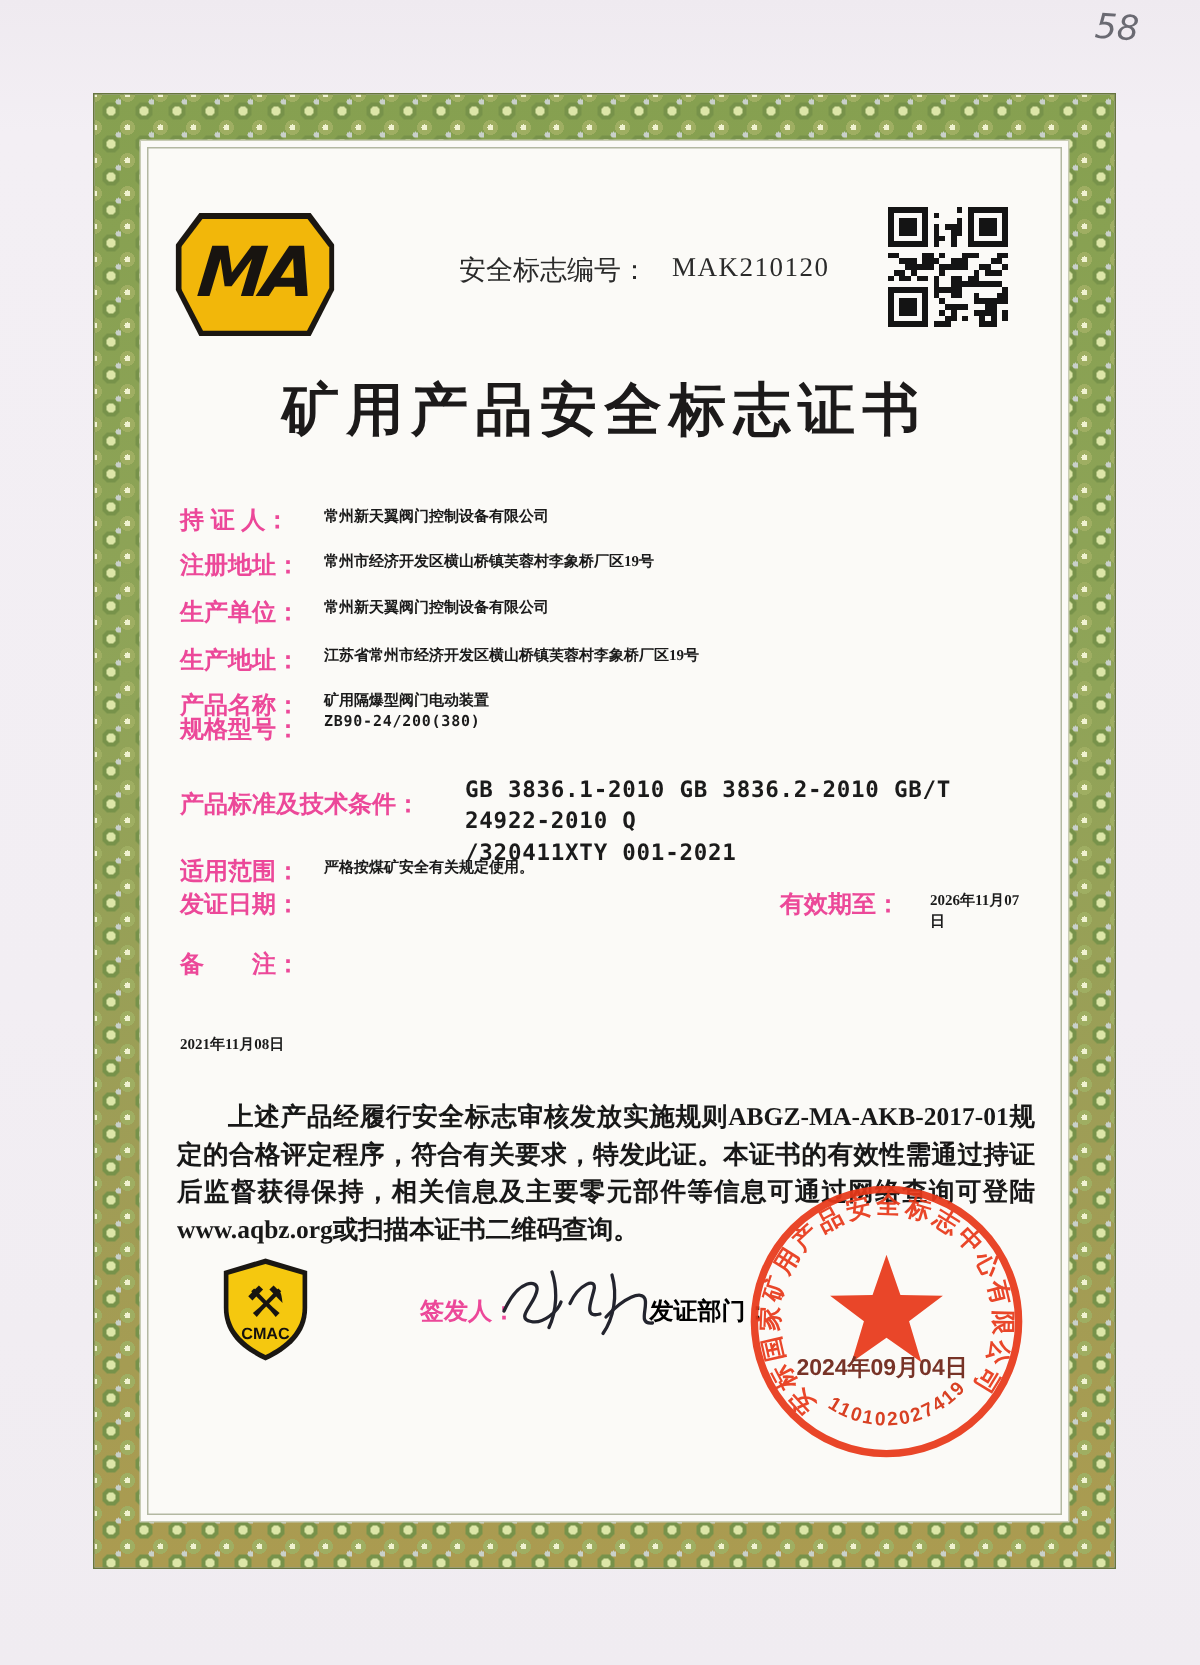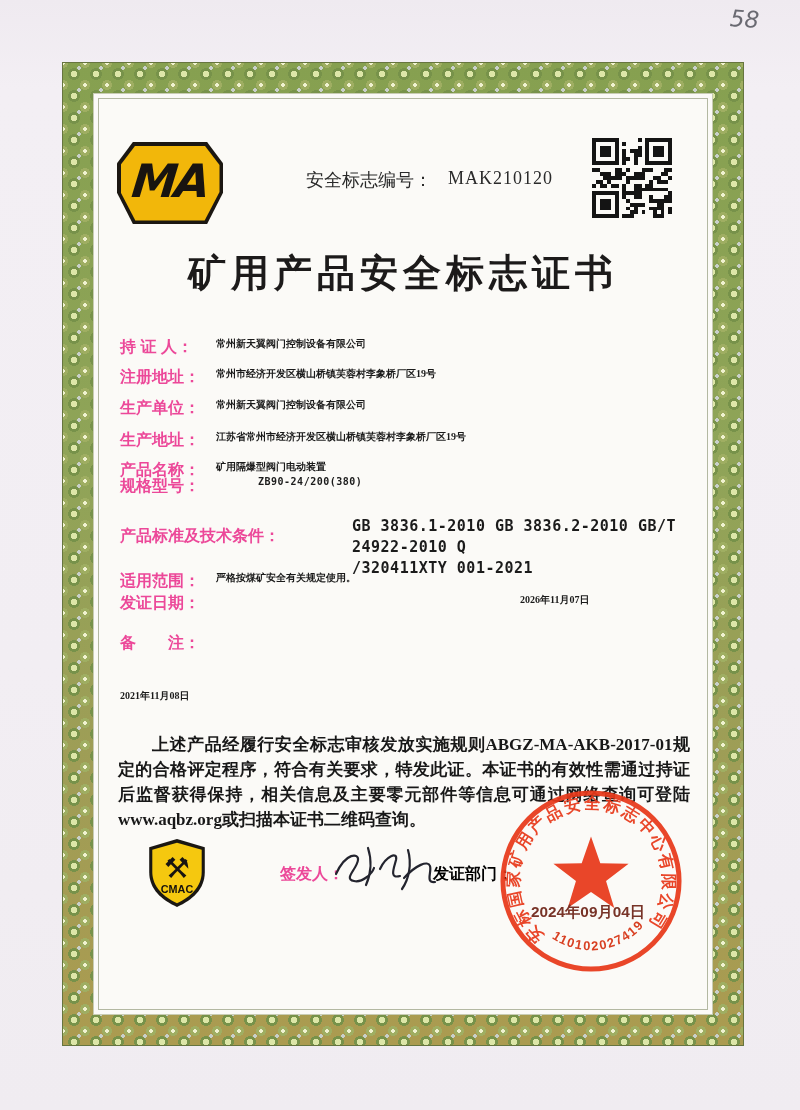--- a/index.html
+++ b/index.html
@@ -62,21 +62,21 @@
   .row { position:absolute; left:120px; display:flex; align-items:flex-start; }
   .lbl {
     flex:0 0 96px; font-weight:bold; font-size:16px; color:#ec4899;
     white-space:nowrap; font-family:"Liberation Sans", sans-serif;
   }
   .lbl.wide { flex:0 0 190px; }
   .val {
     font-weight:bold; font-size:10px; color:#1b1b1b;
     font-family:"Liberation Serif", serif; white-space:pre-line;
   }
-  .val.mono-ish { letter-spacing:0.5px;margin-left:42px; }
+  .val.mono-ish { letter-spacing:0.5px; }
   .pair2 { position:absolute; left:400px; top:0; display:flex; }
   .pair2 .lbl { flex:0 0 100px; }
   
   .statement {
     position:absolute; left:118px; top:732px; width:572px;
     font-size:17px; font-weight:bold; line-height:25px; color:#181818;
     text-align:justify; text-indent:2em; font-family:"Liberation Serif", serif;
   }
   
   .cmac-badge { position:absolute; left:146px; top:838px; }
@@ -272,20 +272,21 @@
 /320411XTY 001-2021</span>
 </div>
 <div class="row" style="top:559px;margin-top:12px;">
   <span class="lbl">适用范围：</span>
   <span class="val">严格按煤矿安全有关规定使用。</span>
 </div>
 <div class="row" style="top:593px; width:560px;flex-direction:column;">
   <span class="lbl">发证日期：</span>
   <span class="val">2021年11月08日</span>
   <span class="pair2">
+    <span class="lbl">有效期至：</span>
     <span class="val">2026年11月07日</span>
   </span>
 </div>
 <div class="row" style="top:633px;">
   <span class="lbl">备　　注：</span>
   <span class="val"></span>
 </div>
 
 <div class="statement">上述产品经履行安全标志审核发放实施规则ABGZ-MA-AKB-2017-01规定的合格评定程序，符合有关要求，特发此证。本证书的有效性需通过持证后监督获得保持，相关信息及主要零元部件等信息可通过网络查询可登陆www.aqbz.org或扫描本证书二维码查询。</div>
 

